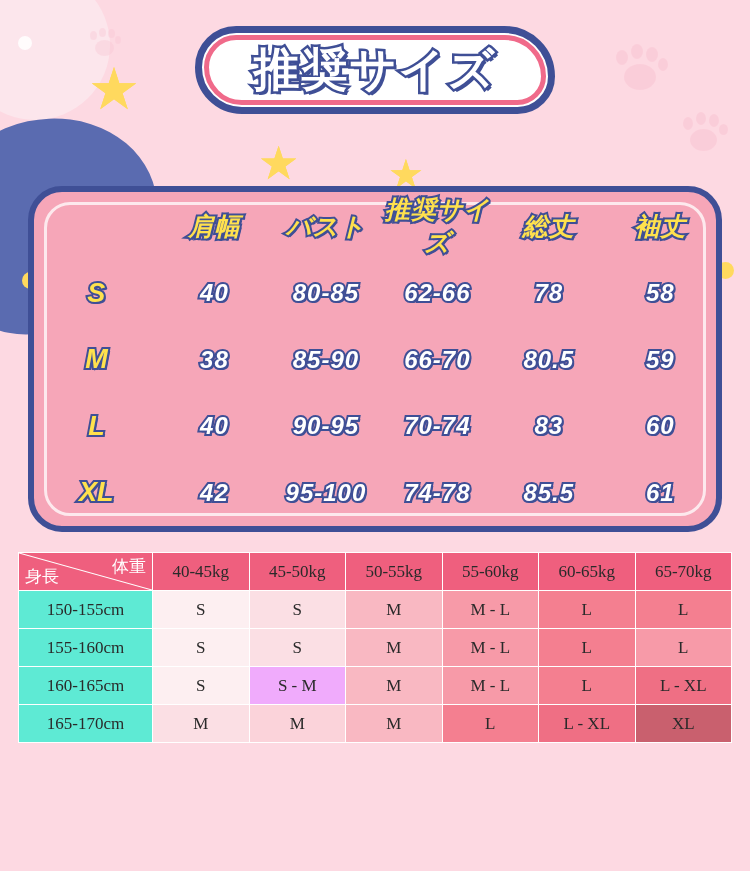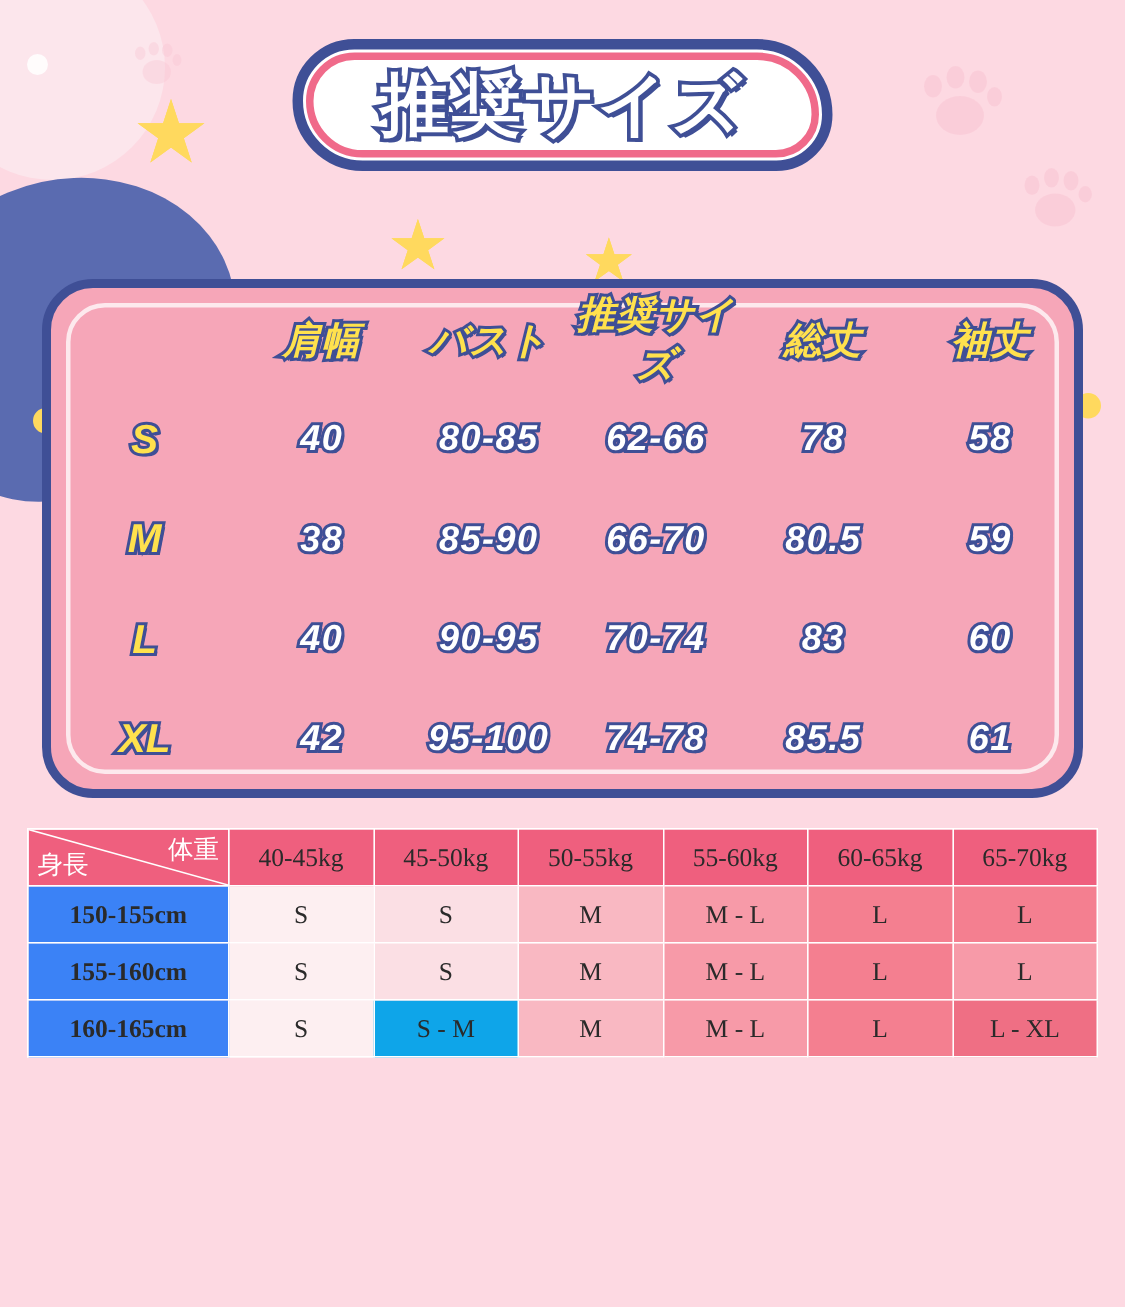--- a/index.html
+++ b/index.html
@@ -166,21 +166,21 @@
     font-family:"Liberation Serif", serif;
   }
   .corner-h{
     position:absolute;left:6px;bottom:2px;color:#fff;font-size:17px;font-weight:normal;
     font-family:"Liberation Serif", serif;
   }
   th.colhdr{
     background:#ef5f7e;color:#fff;font-weight:normal;height:56px;
   }
   td.rowhdr{
-    background:#3b82f6;color:#fff;font-weight:bold;
+    background:#5eead4;color:#fff;font-weight:normal;
   }
 </style>
 </head>
 <body>
 
 <div class="bg-deco circle-tl"></div>
 <div class="bg-deco circle-tl2"></div>
 <div class="bg-deco blob-left"></div>
 <div class="bg-deco dot-yellow"></div>
 <div class="bg-deco dot-yellow2"></div>
@@ -304,21 +304,30 @@
           <td style="background: rgb(253, 239, 241);">S</td>
           <td style="background: rgb(251, 223, 228);">S</td>
           <td style="background: rgb(249, 184, 194);">M</td>
           <td style="background: rgb(247, 154, 168);">M - L</td>
           <td style="background: rgb(244, 127, 144);">L</td>
           <td style="background: rgb(247, 154, 168);">L</td>
         </tr>
         <tr>
           <td class="rowhdr">160-165cm</td>
           <td style="background: rgb(253, 239, 241);">S</td>
-          <td style="background: #0ea5e9; font-family: Liberation Serif, serif;">S - M</td>
+          <td style="background: #f0abfc; font-family: Liberation Serif, serif;">S - M</td>
           <td style="background: rgb(249, 184, 194);">M</td>
           <td style="background: rgb(247, 154, 168);">M - L</td>
           <td style="background: rgb(244, 127, 144);">L</td>
           <td style="background: rgb(239, 111, 132);">L - XL</td>
+        </tr>
+        <tr>
+          <td class="rowhdr">165-170cm</td>
+          <td style="background: rgb(251, 223, 228);">M</td>
+          <td style="background: rgb(251, 211, 218);">M</td>
+          <td style="background: rgb(249, 184, 194);">M</td>
+          <td style="background: rgb(244, 127, 144);">L</td>
+          <td style="background: rgb(239, 111, 132);">L - XL</td>
+          <td style="background: rgb(201, 96, 110);">XL</td>
         </tr>
       </tbody>
   </table>
 </div>
 
 </body></html>

